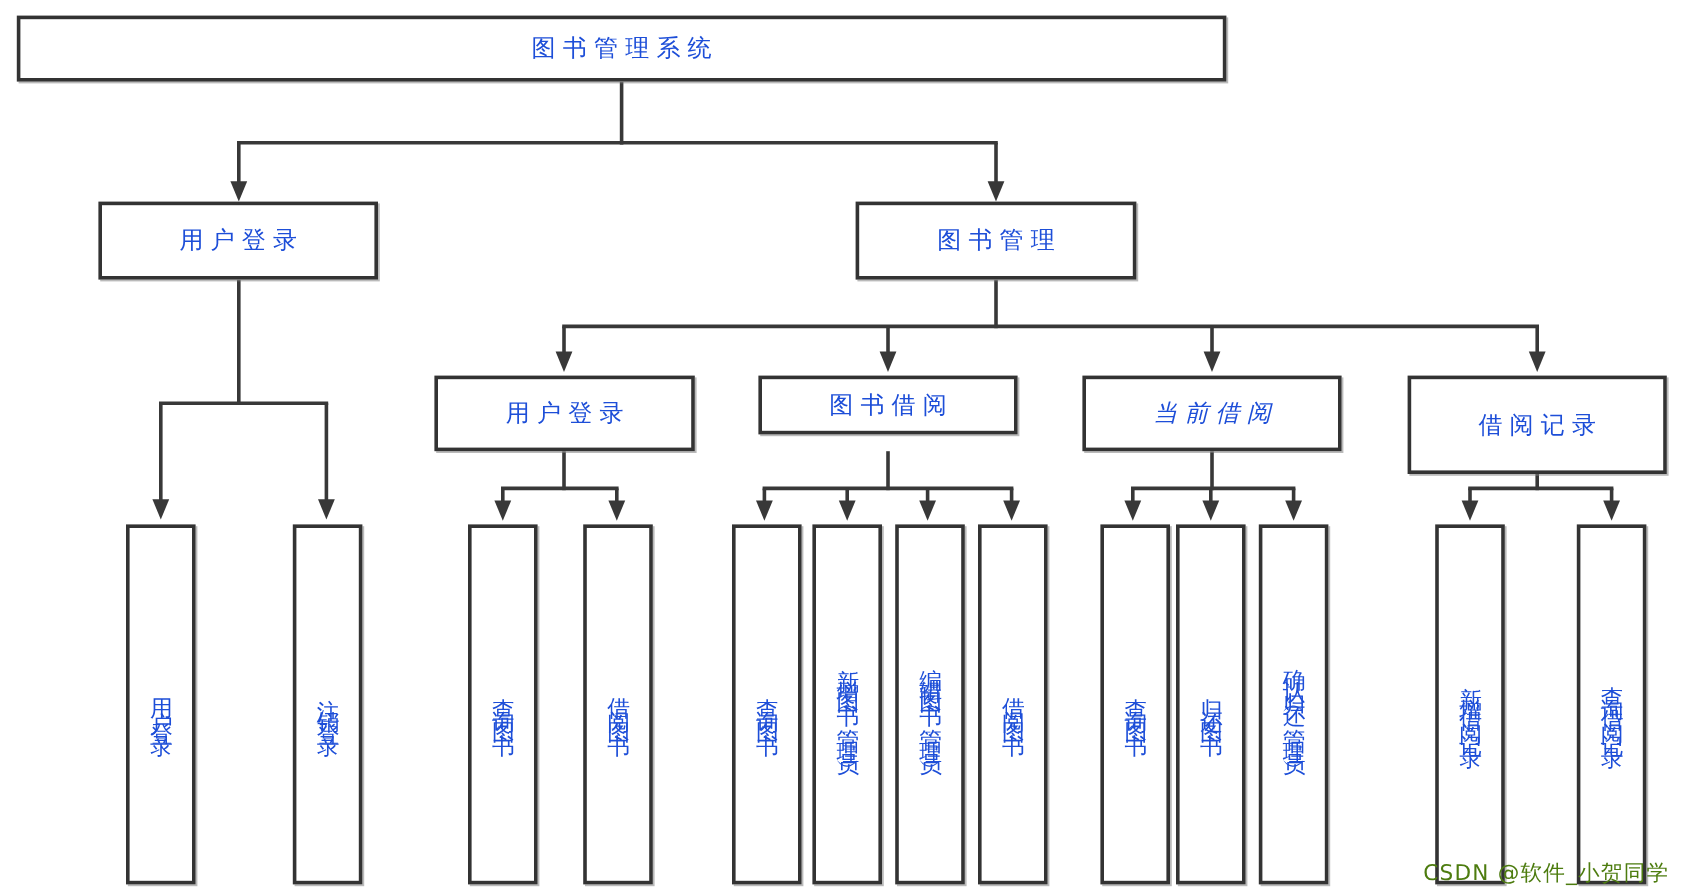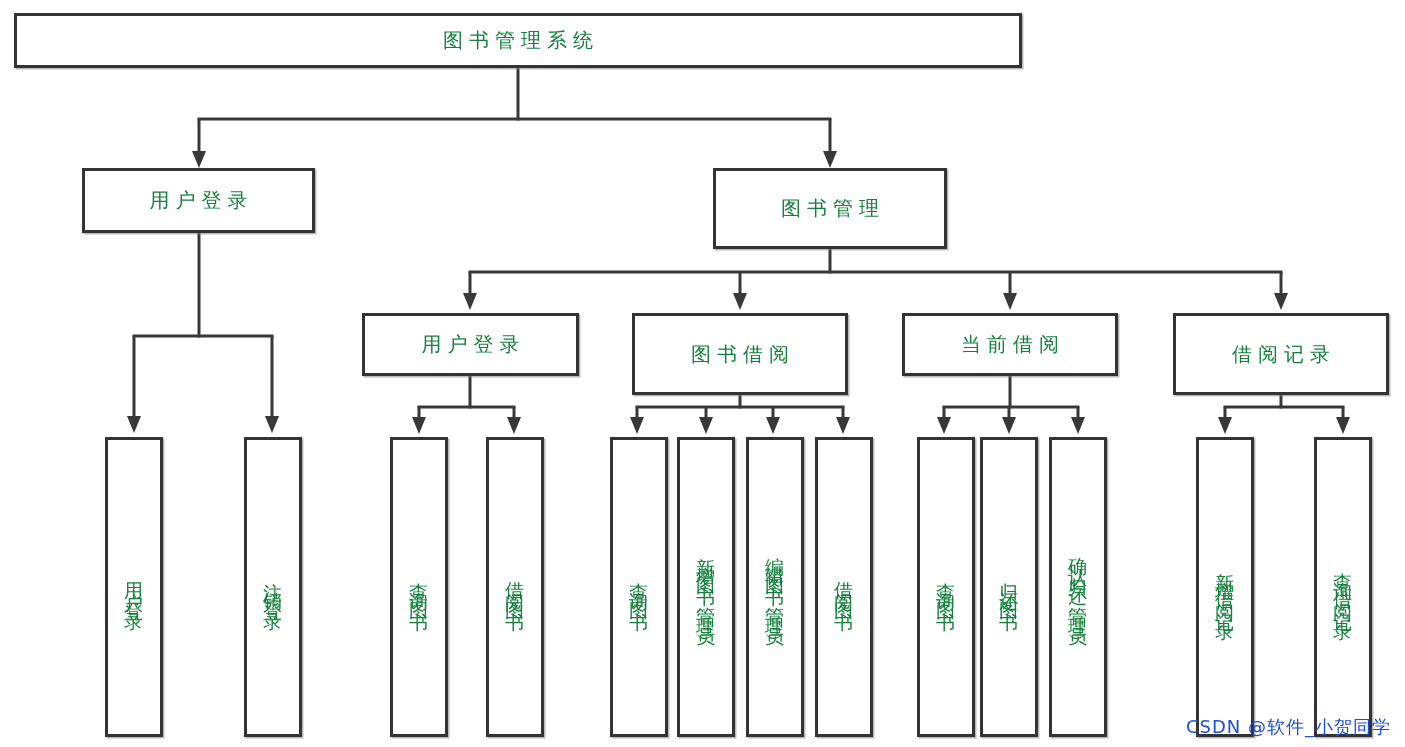--- a/index.html
+++ b/index.html
@@ -31,21 +31,21 @@
   }
   .box {
     position: absolute;
     box-sizing: border-box;
     background: #ffffff;
     border: 3px solid #333333;
     box-shadow: 1.5px 1.5px 0 rgba(130,130,130,0.55);
     display: flex;
     align-items: center;
     justify-content: center;
-    color: #15803d;
+    color: #1d4ed8;
   }
   .hbox {
     font-size: 20px;
     letter-spacing: 6px;
     padding-left: 6px; 
     white-space: nowrap;
   }
   .vbox span {
     writing-mode: vertical-rl;
     text-orientation: mixed;
@@ -53,21 +53,21 @@
     letter-spacing: 10px;
     line-height: 1;
     white-space: nowrap;
   }
   .watermark {
     position: absolute;
     left: 1186px;
     top: 715px;
     font-size: 18px;
     letter-spacing: 1px;
-    color: #1d4ed8;
+    color: #4d7c0f;
     white-space: nowrap;
   }
 </style>
 </head>
 <body>
 
 <div class="canvas">
 
   <svg class="connectors" viewBox="0 0 1405 747">
 
@@ -128,25 +128,25 @@
 
     <line x1="1225" y1="407" x2="1225" y2="420"></line>
       <polygon points="1218,417 1232,417 1225,434"></polygon>
     <line x1="1343" y1="407" x2="1343" y2="420"></line>
       <polygon points="1336,417 1350,417 1343,434"></polygon>
   </svg>
 
   <div class="box hbox" style="left:14px; top:13px; width:1008px; height:55px;">图书管理系统</div>
 
   <div class="box hbox" style="left:82px; top:168px; width:233px; height:65px;">用户登录</div>
-  <div class="box hbox" style="left:713px; top:168px; width:234px; height:81px;">图书管理</div>
+  <div class="box hbox" style="left:713px; top:168px; width:234px; height:65px;">图书管理</div>
 
   <div class="box hbox" style="left:362px; top:313px; width:217px; height:63px;">用户登录</div>
-  <div class="box hbox" style="left:632px; top:313px; width:216px; height:82px;">图书借阅</div>
-  <div class="box hbox" style="left:902px; top:313px; width:216px; height:63px;">当前借阅</div>
+  <div class="box hbox" style="left:632px; top:313px; width:216px; height:49px;">图书借阅</div>
+  <div class="box hbox" style="left:902px; top:313px; width:216px; height:63px;font-style:italic;">当前借阅</div>
   <div class="box hbox" style="left:1173px; top:313px; width:216px; height:82px;">借阅记录</div>
 
   <div class="box vbox" style="left:105px; top:437px; width:58px; height:300px;">
     <span>用户登录</span>
   </div>
   <div class="box vbox" style="left:244px; top:437px; width:58px; height:300px;">
     <span>注销登录</span>
   </div>
 
   <div class="box vbox" style="left:390px; top:437px; width:58px; height:300px;">

